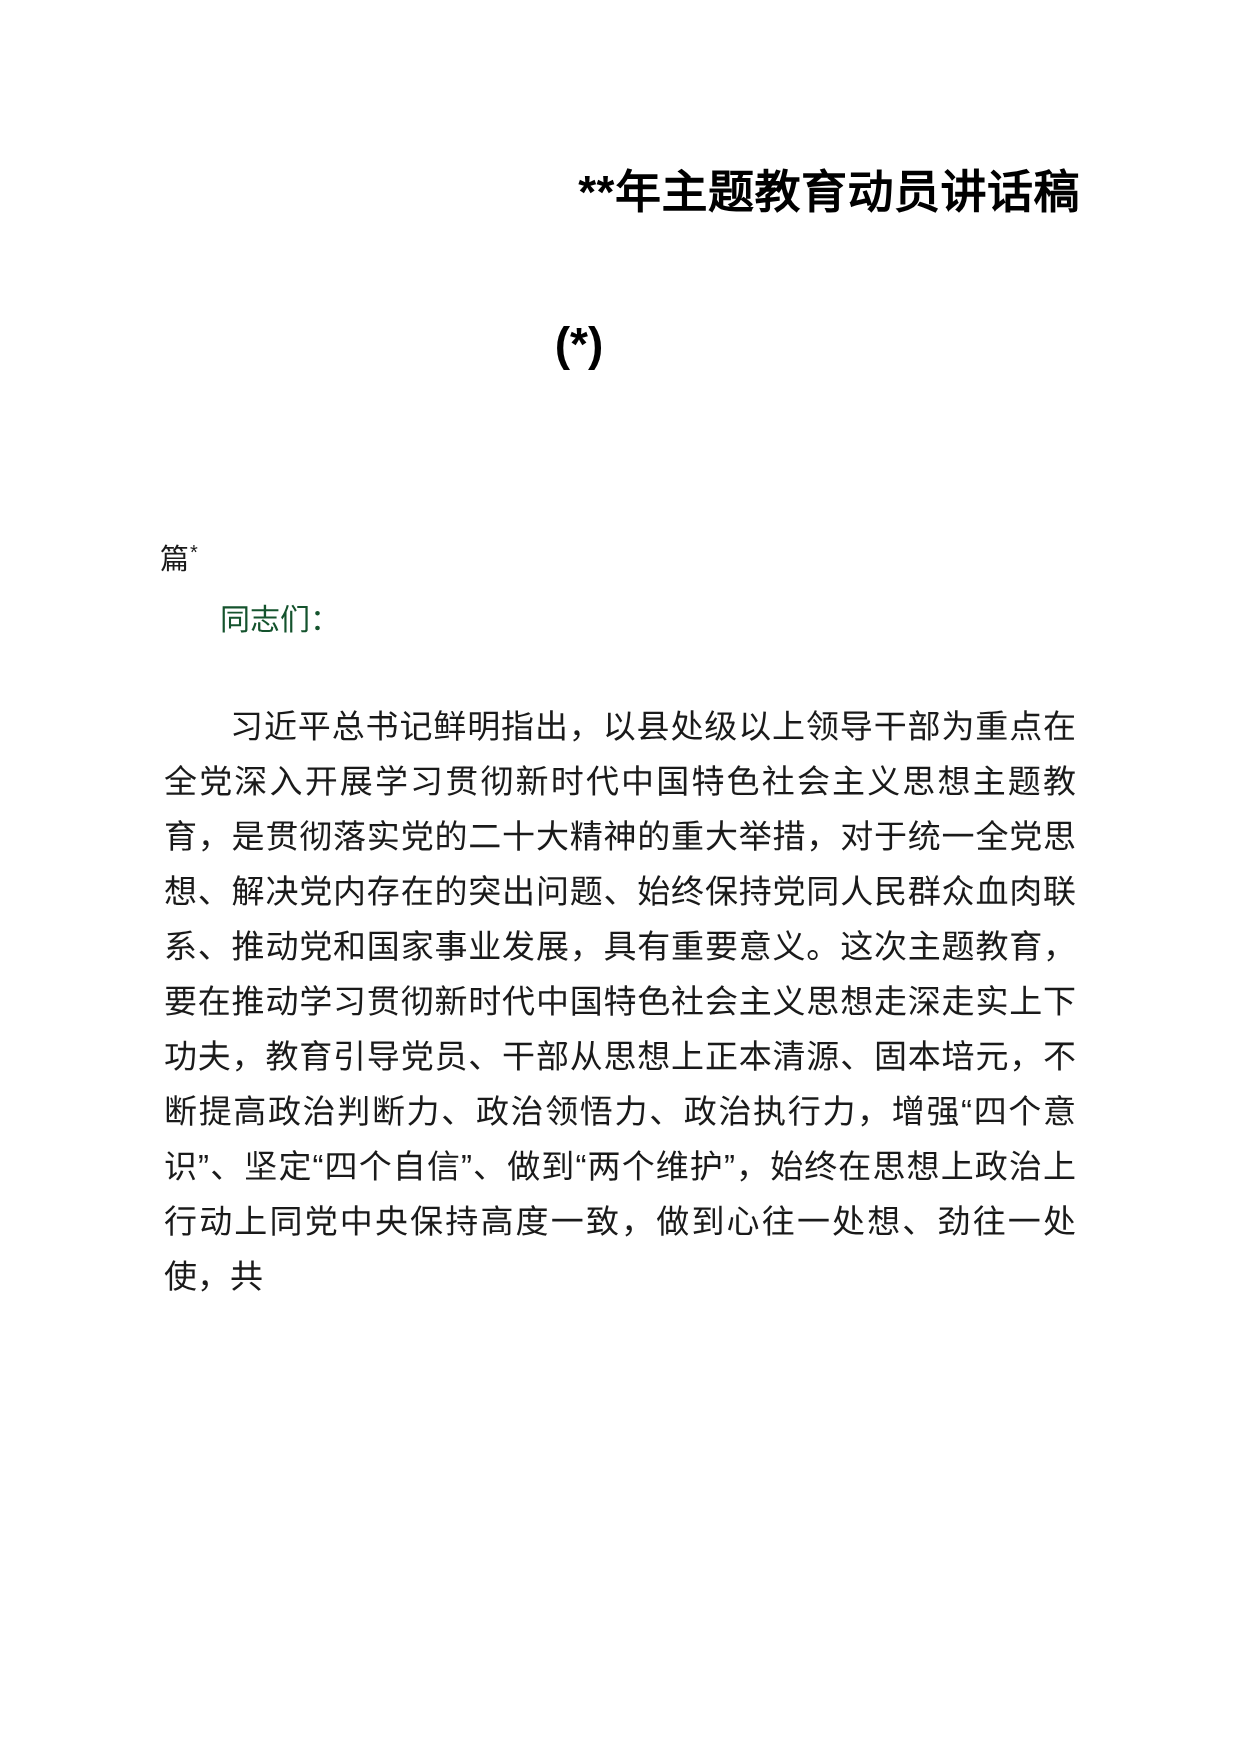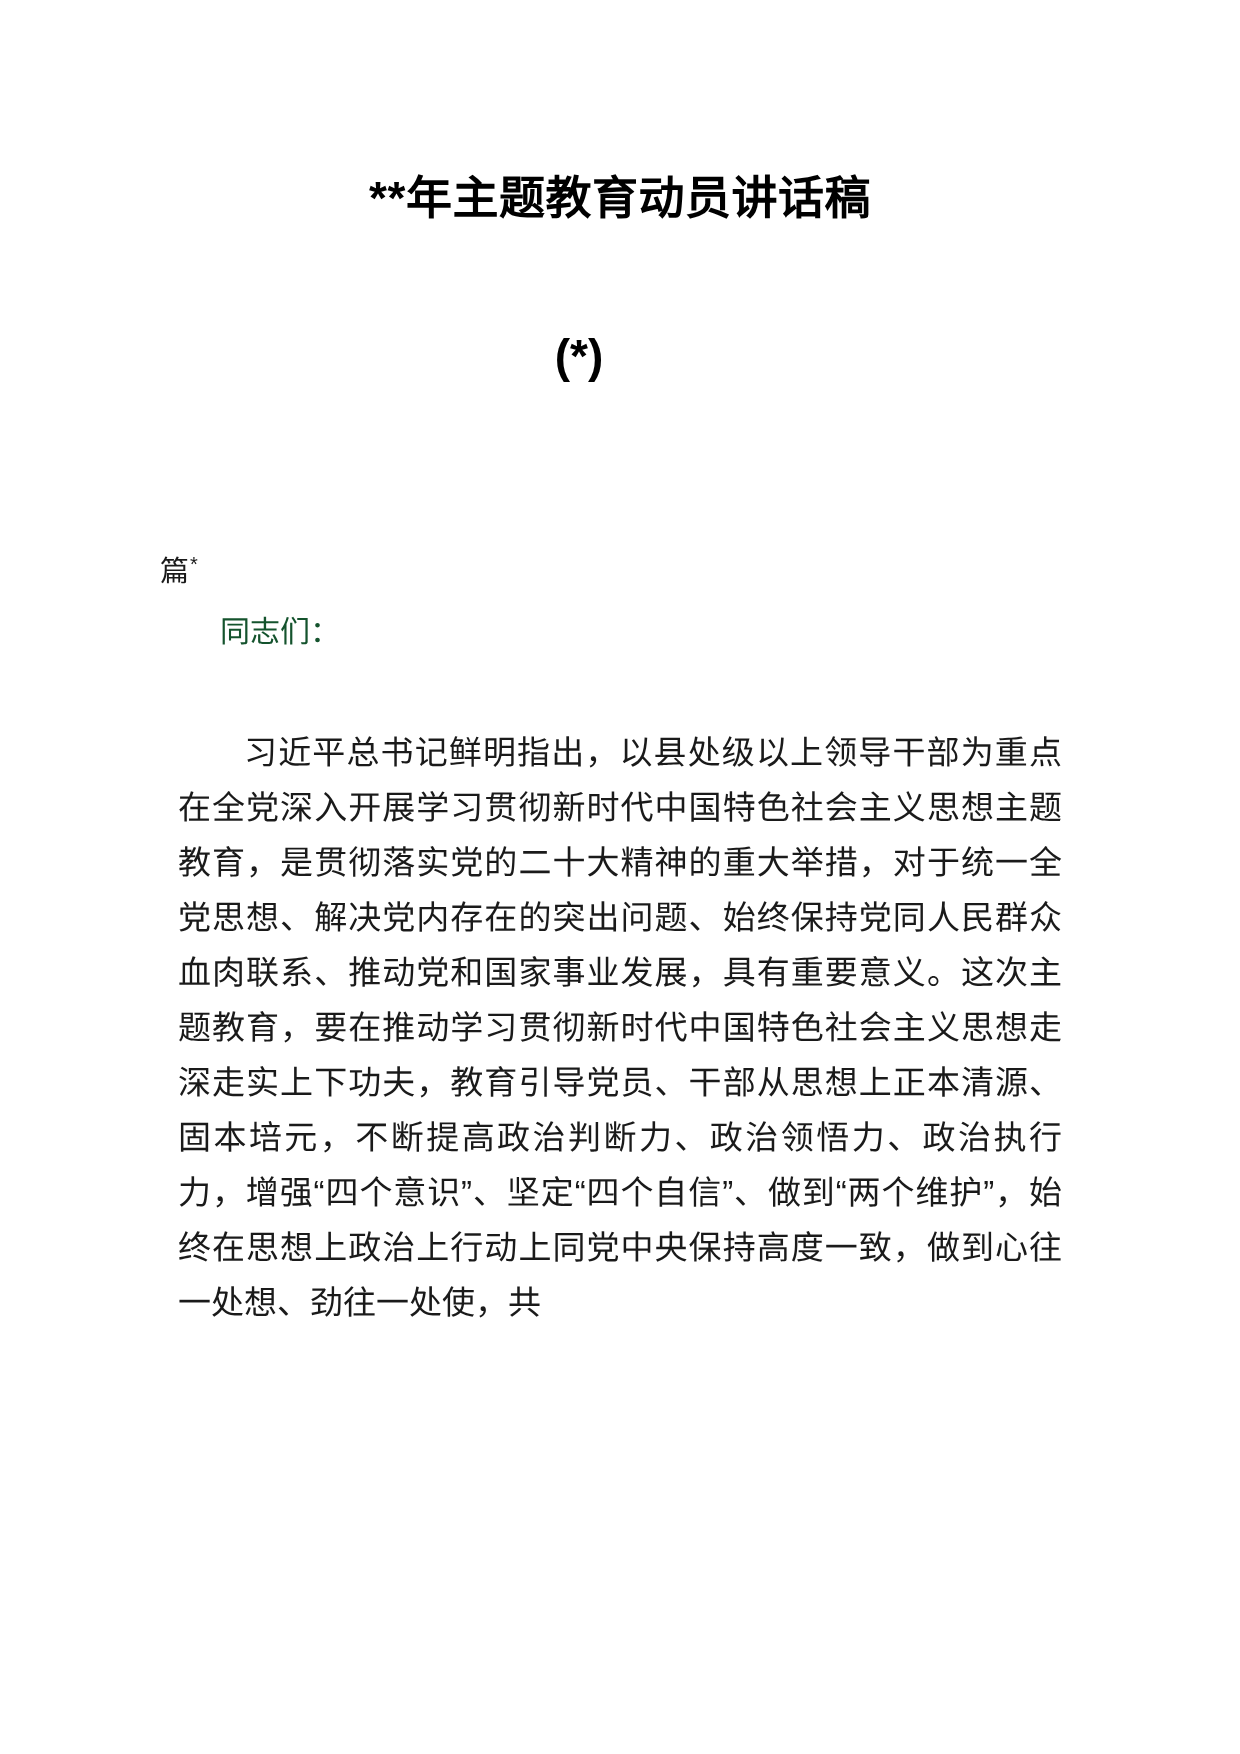--- a/index.html
+++ b/index.html
@@ -25,23 +25,23 @@
     left: 0;
     top: 0;
     width: 1240px;
     height: 1754px;
     box-sizing: border-box;
     padding: 0 160px 0 160px;
   }
 
   
   .doc-title {
-    margin: 6px;
+    margin: 0;
     padding-top: 162px;
-    text-align: center;
+    text-align: right;
     font-weight: 700;
     font-size: 46px;
     line-height: 60px;
     letter-spacing: 0.5px;
     color: #000000;
     white-space: nowrap;
   }
   .doc-subtitle {
     margin: 0;
     padding-top: 92px;
@@ -69,21 +69,21 @@
   }
   .salutation {
     margin: 0;
     padding-top: 12px;
     padding-left: 60px;
     font-size: 30px;
     line-height: 50px;
     color: #14532d;
   }
   .body-paragraph {
-    margin: 18px;
+    margin: 4px;
     padding-top: 50px;
     font-size: 33px;
     line-height: 55px;
     color: #1a1a1a;
     text-align: justify;
     text-justify: inter-ideograph;
     text-indent: 66px;
     word-break: break-all;
   }
 </style>

